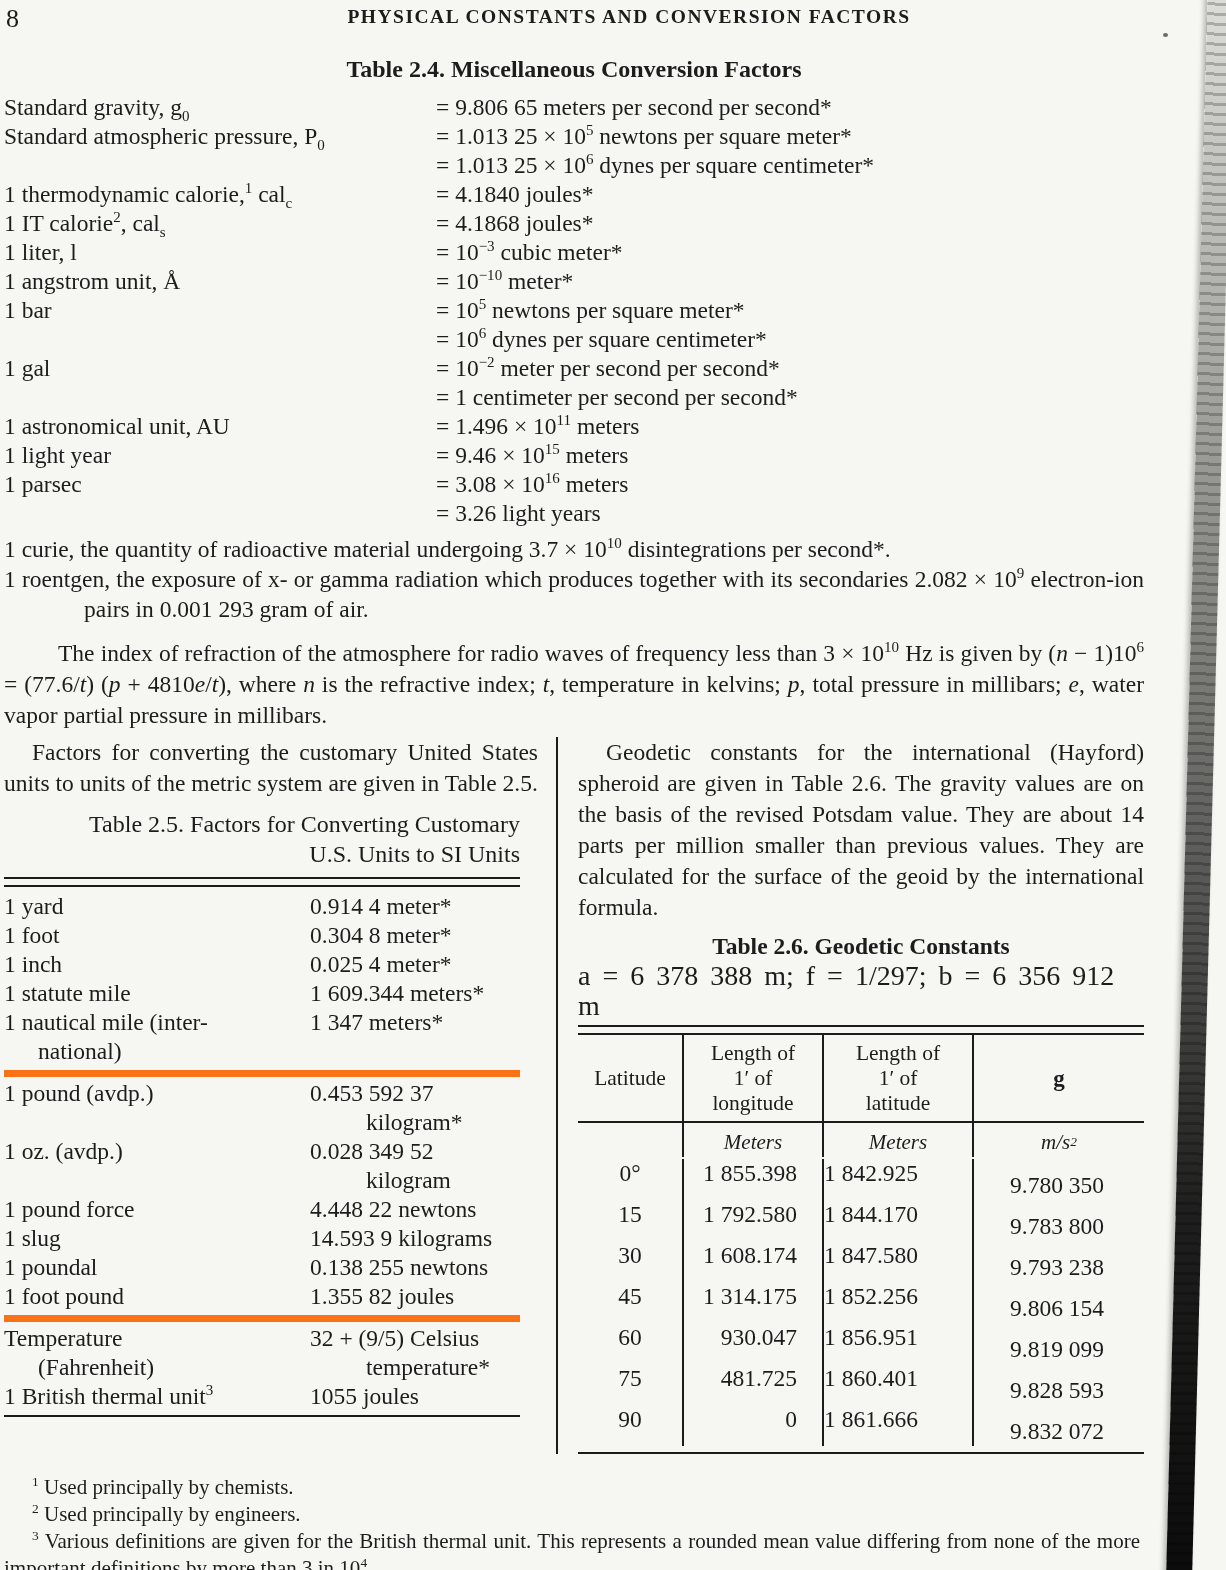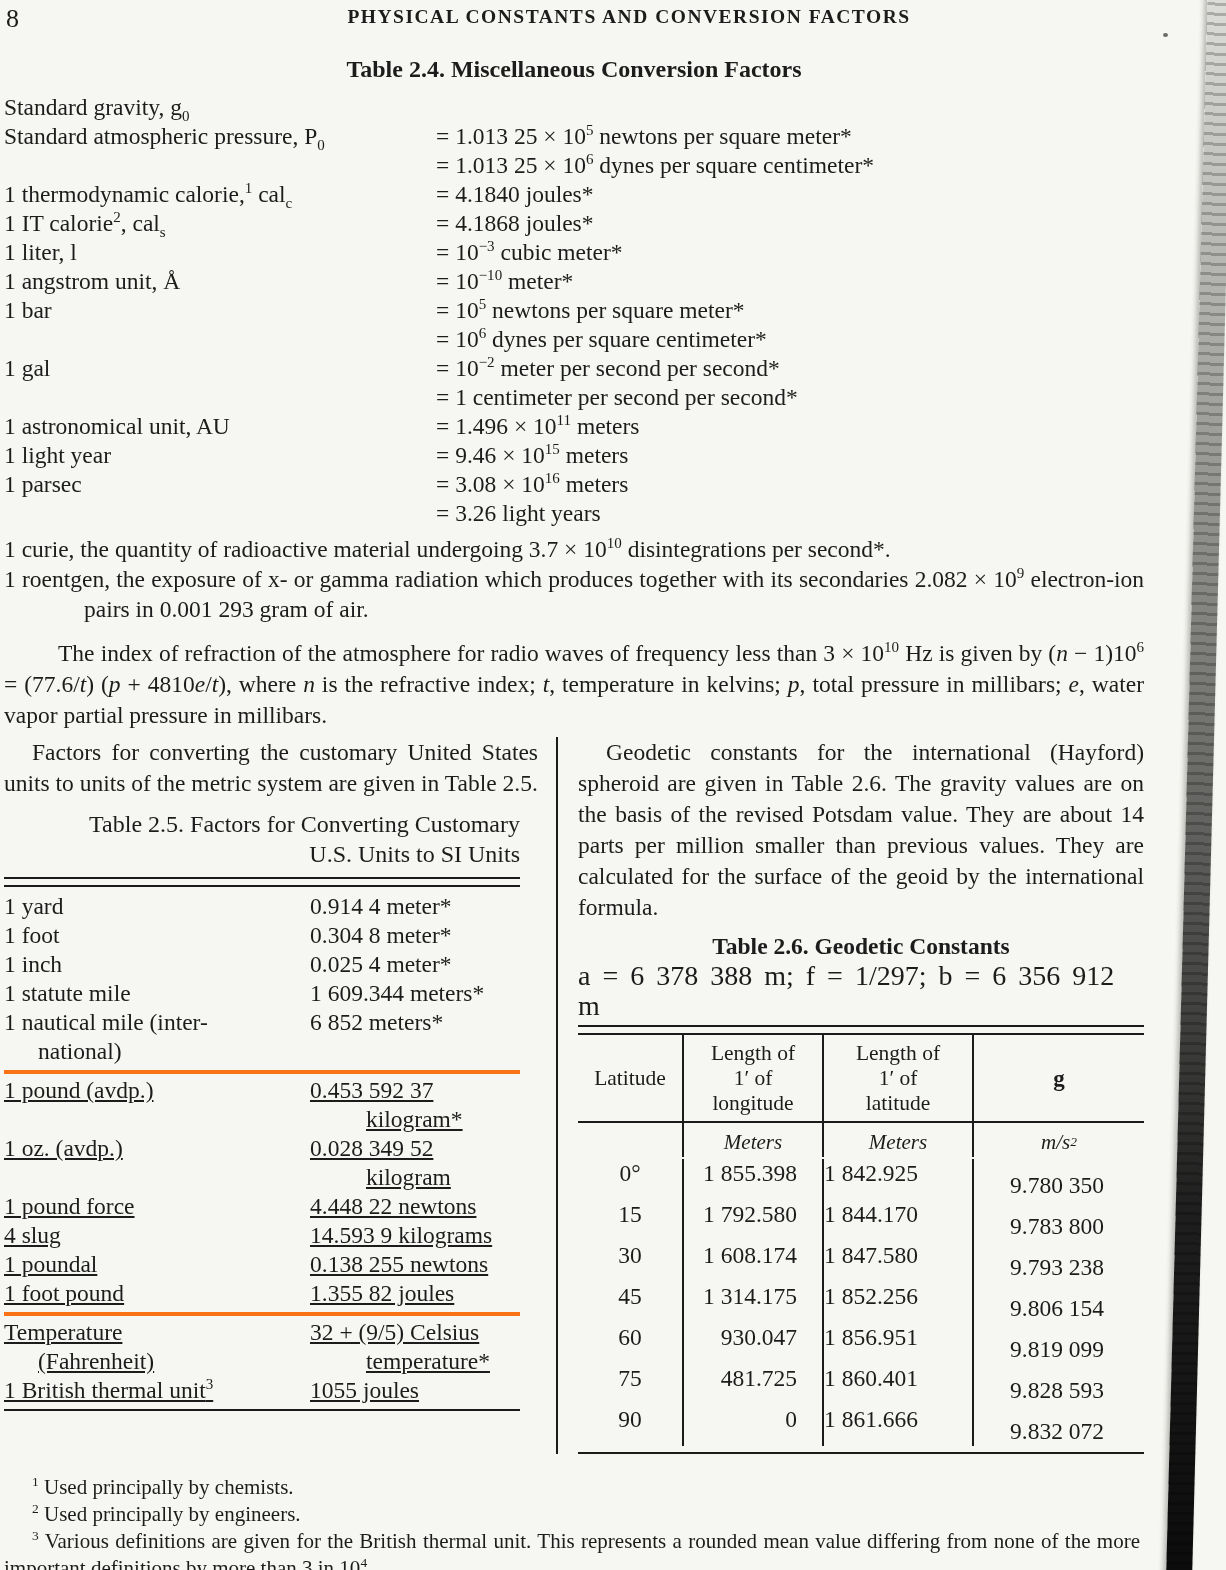--- a/index.html
+++ b/index.html
@@ -37,21 +37,21 @@
   .col-left{width:534px;flex:none;}
   .col-right{flex:1;border-left:2px solid #1b1b1b;margin-left:18px;padding-left:20px;}
 
   .col-intro{font-size:23.5px;line-height:31px;text-align:justify;text-indent:28px;}
 
   .t25-title{margin-top:10px;text-align:right;font-size:24px;font-weight:normal;line-height:30px;width:516px;}
   .t25{width:516px;margin-top:8px;border-bottom:2px solid #1b1b1b;font-size:23.5px;line-height:29px;}
   .rule-dbl{height:6px;border-top:2px solid #1b1b1b;border-bottom:2px solid #1b1b1b;}
   .t25-body{padding-top:3px;}
   .t25-group{padding:2px 0 4px 0;}
-  .t25-group + .t25-group{border-top:4px solid #f97316;text-decoration:underline;}
+  .t25-group + .t25-group{border-top:7px solid #f97316;}
   .t25-row{display:grid;grid-template-columns:270px 1fr;gap:36px;}
   .t25-lab{white-space:pre-line;padding-left:34px;text-indent:-34px;}
   .t25-val{white-space:pre-line;padding-left:56px;text-indent:-56px;}
 
   .t26-title{margin-top:8px;text-align:center;font-size:23.5px;font-weight:bold;line-height:30px;}
   .t26-params{font-size:28px;line-height:30px;word-spacing:5px;}
   .t26{margin-top:4px;border-bottom:2px solid #1b1b1b;}
   .t26-grid-row{display:grid;grid-template-columns:106px 140px 150px 1fr;}
   .t26-grid-row .c0,.t26-grid-row .c1,.t26-grid-row .c2{border-right:2px solid #1b1b1b;}
   .t26-head{border-bottom:2px solid #1b1b1b;}
@@ -91,20 +91,23 @@
     <div class="page-head">
       <span class="page-num">8</span>
       <div class="running-head">PHYSICAL CONSTANTS AND CONVERSION FACTORS</div>
     </div>
 
     <div class="t24-title">Table 2.4. Miscellaneous Conversion Factors</div>
 
     <div class="t24-list" id="t24-entries">
         <div class="t24-row">
           <div class="t24-label">Standard gravity, g<sub>0</sub></div>
+          <div class="t24-values">
+            <div class="t24-value">= 9.806 65 meters per second per second*</div>
+          </div>
         </div>
         <div class="t24-row">
           <div class="t24-label">Standard atmospheric pressure, P<sub>0</sub></div>
           <div class="t24-values">
             <div class="t24-value">= 1.013 25 × 10<sup>5</sup> newtons per square meter*</div>
             <div class="t24-value">= 1.013 25 × 10<sup>6</sup> dynes per square centimeter*</div>
           </div>
         </div>
         <div class="t24-row">
           <div class="t24-label">1 thermodynamic calorie,<sup>1</sup> cal<sub>c</sub></div>
@@ -195,38 +198,38 @@
                   <div class="t25-lab">1 inch</div>
                   <div class="t25-val">0.025 4 meter*</div>
                 </div>
                 <div class="t25-row">
                   <div class="t25-lab">1 statute mile</div>
                   <div class="t25-val">1 609.344 meters*</div>
                 </div>
                 <div class="t25-row">
                   <div class="t25-lab">1 nautical mile (inter-
 national)</div>
-                  <div class="t25-val">6 852 meters*</div>
+                  <div class="t25-val">1 347 meters*</div>
                 </div>
               </div>
               <div class="t25-group">
                 <div class="t25-row">
                   <div class="t25-lab">1 pound (avdp.)</div>
                   <div class="t25-val">0.453 592 37 kilogram*</div>
                 </div>
                 <div class="t25-row">
                   <div class="t25-lab">1 oz. (avdp.)</div>
                   <div class="t25-val">0.028 349 52 kilogram</div>
                 </div>
                 <div class="t25-row">
                   <div class="t25-lab">1 pound force</div>
                   <div class="t25-val">4.448 22 newtons</div>
                 </div>
                 <div class="t25-row">
-                  <div class="t25-lab">4 slug</div>
+                  <div class="t25-lab">1 slug</div>
                   <div class="t25-val">14.593 9 kilograms</div>
                 </div>
                 <div class="t25-row">
                   <div class="t25-lab">1 poundal</div>
                   <div class="t25-val">0.138 255 newtons</div>
                 </div>
                 <div class="t25-row">
                   <div class="t25-lab">1 foot pound</div>
                   <div class="t25-val">1.355 82 joules</div>
                 </div>

